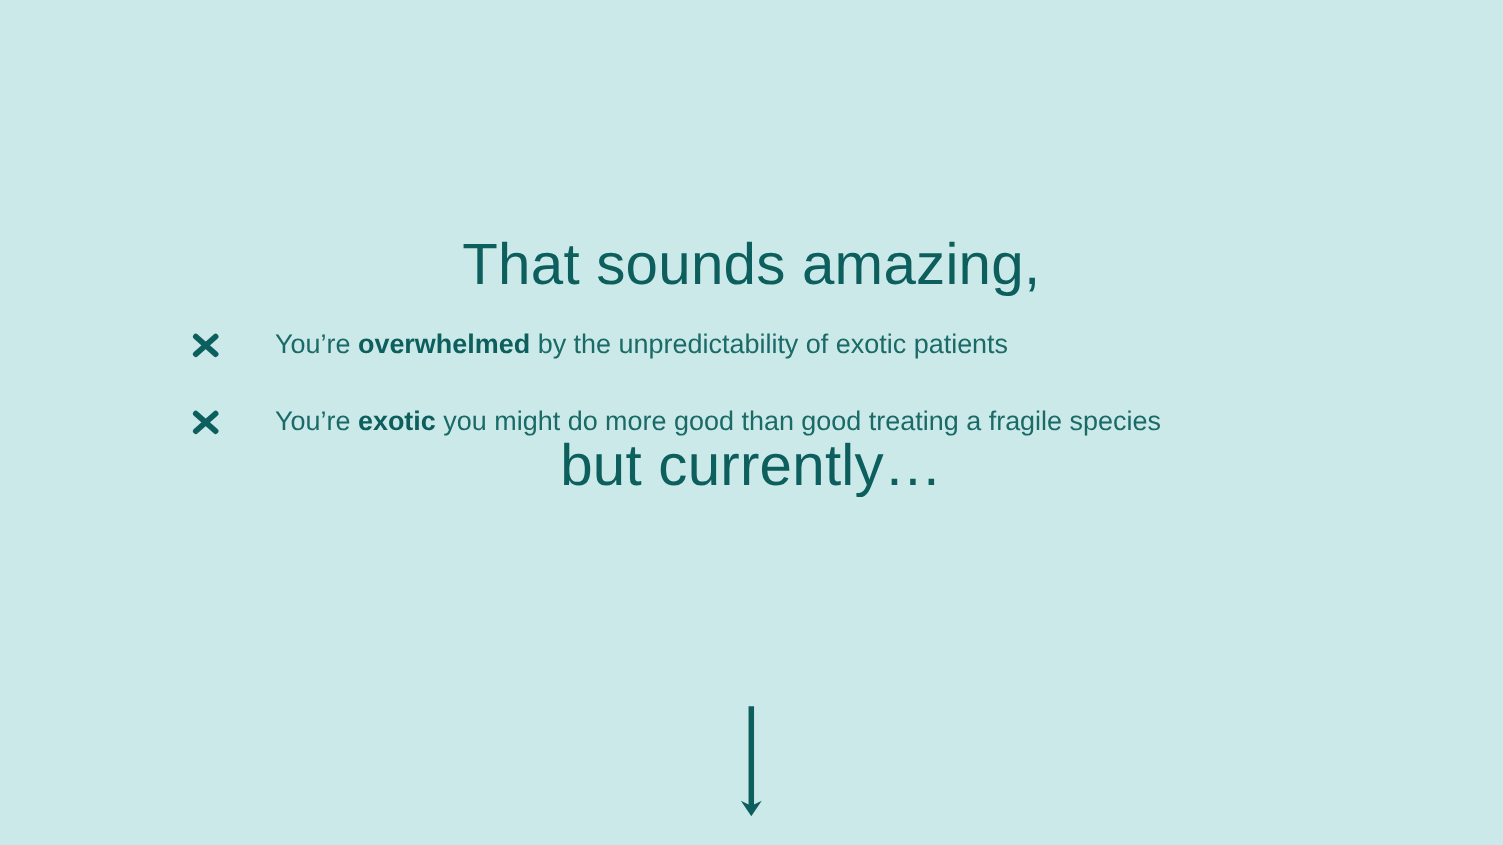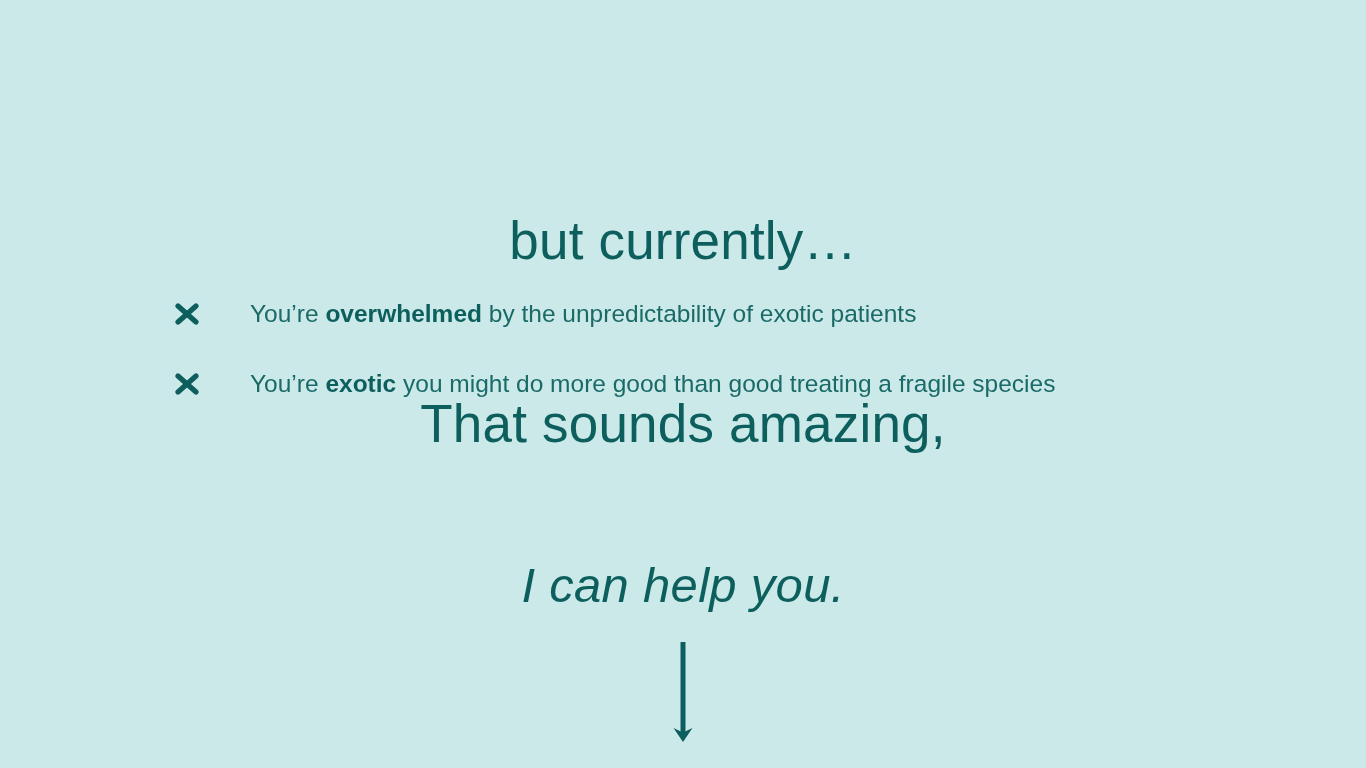--- a/index.html
+++ b/index.html
@@ -105,22 +105,22 @@
   .arrow svg {
     display: block;
   }
 </style>
 </head>
 <body>
 
 <div class="slide">
 
   <div class="headline">
+    <span class="headline-line">That sounds amazing,</span>
     <span class="headline-line">but currently…</span>
-    <span class="headline-line">That sounds amazing,</span>
   </div>
 
   <div class="bullets">
 
     <div class="bullet-row">
       <span class="bullet-icon">
         <svg width="28" height="28" viewBox="0 0 28 28" aria-hidden="true">
           <g stroke="currentColor" stroke-width="5.2" stroke-linecap="round">
             <line x1="5" y1="6" x2="23" y2="22"></line>
             <line x1="23" y1="6" x2="5" y2="22"></line>
@@ -138,21 +138,20 @@
             <line x1="5" y1="6" x2="23" y2="22"></line>
             <line x1="23" y1="6" x2="5" y2="22"></line>
           </g>
         </svg>
       </span>
       <span class="bullet-text"><span>You’re </span><b>exotic</b><span> you might do more good than good treating a fragile species</span></span>
     </div>
 
   </div>
 
-  <div class="tagline">I can help you.</div>
 
   <div class="arrow">
     <svg width="26" height="110" viewBox="0 0 26 110" aria-hidden="true">
       <line x1="13" y1="1" x2="13" y2="92" stroke="#0d5f5e" stroke-width="5"></line>
       <path d="M13 101 L3.5 87 L13 91.5 L22.5 87 Z" fill="#0d5f5e"></path>
     </svg>
   </div>
 
 </div>
 

